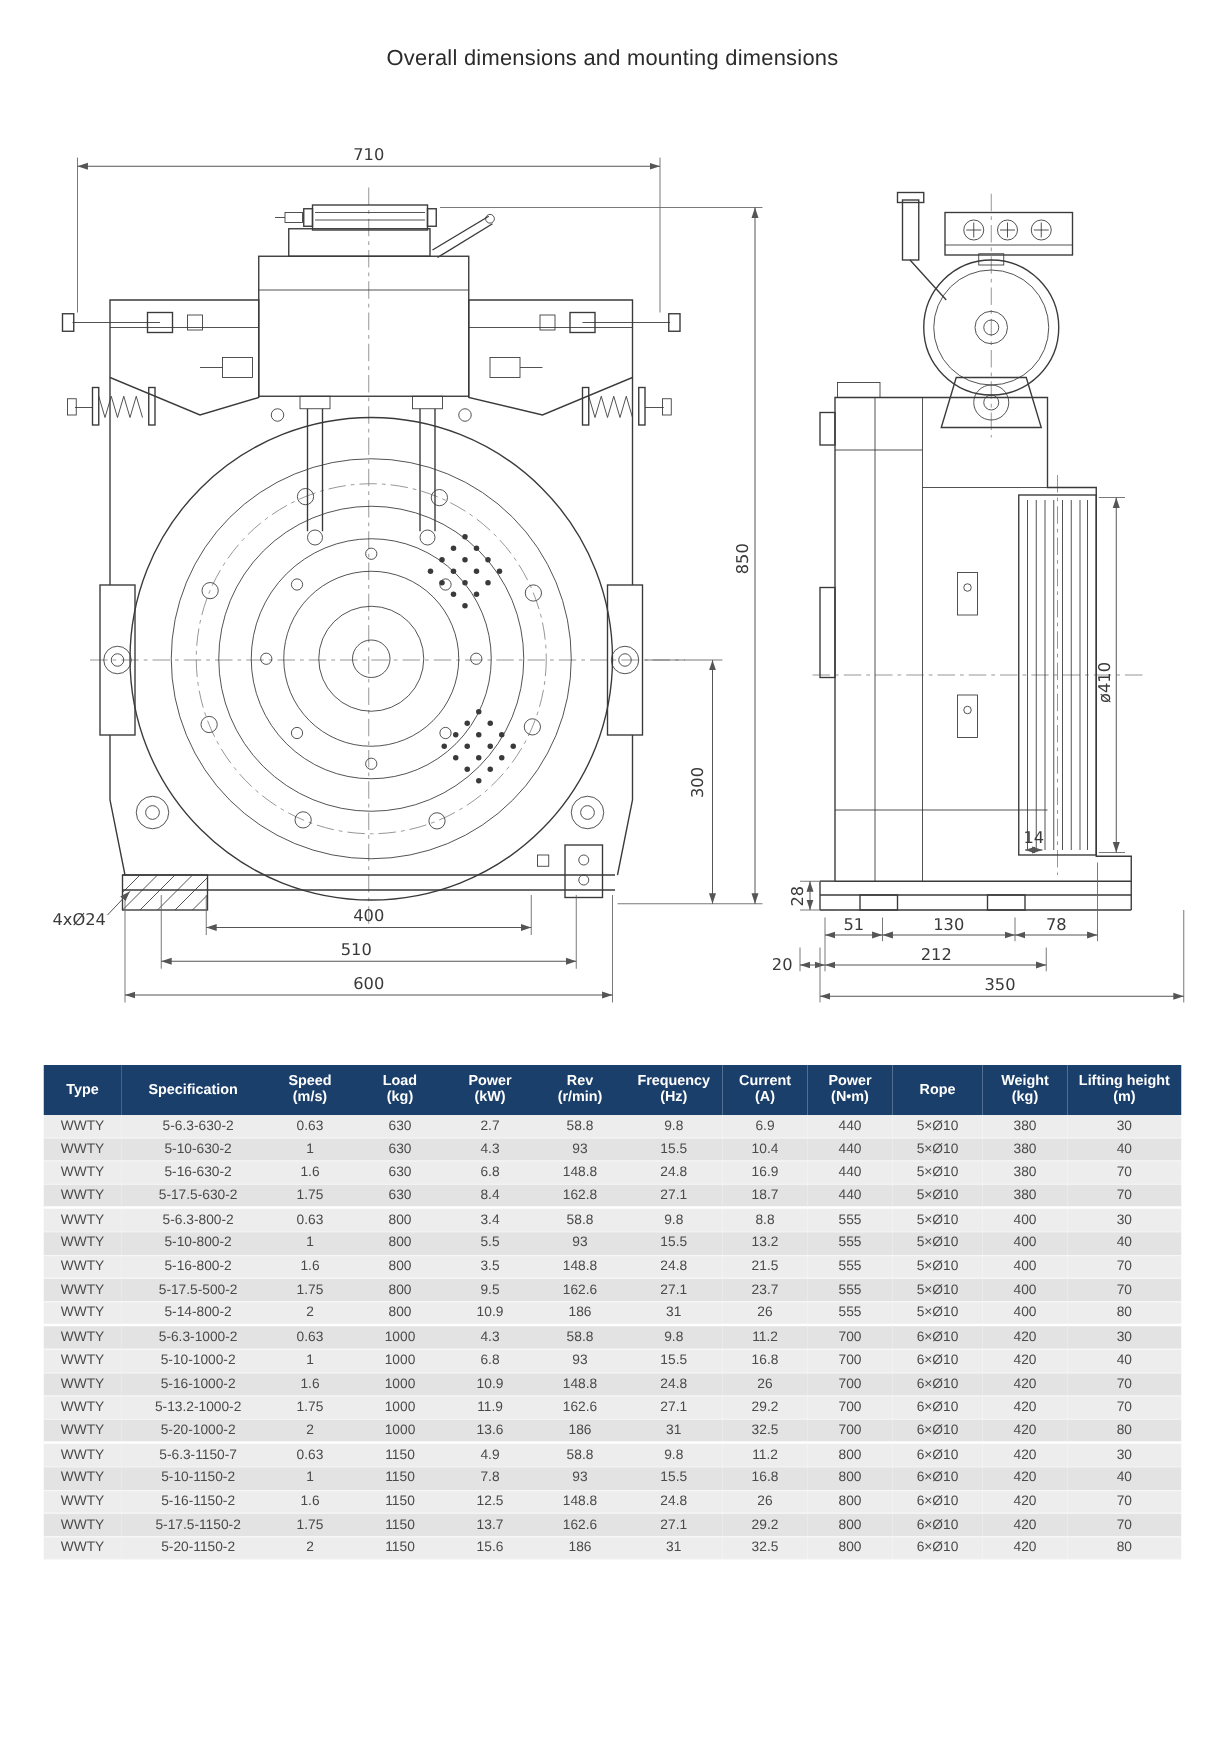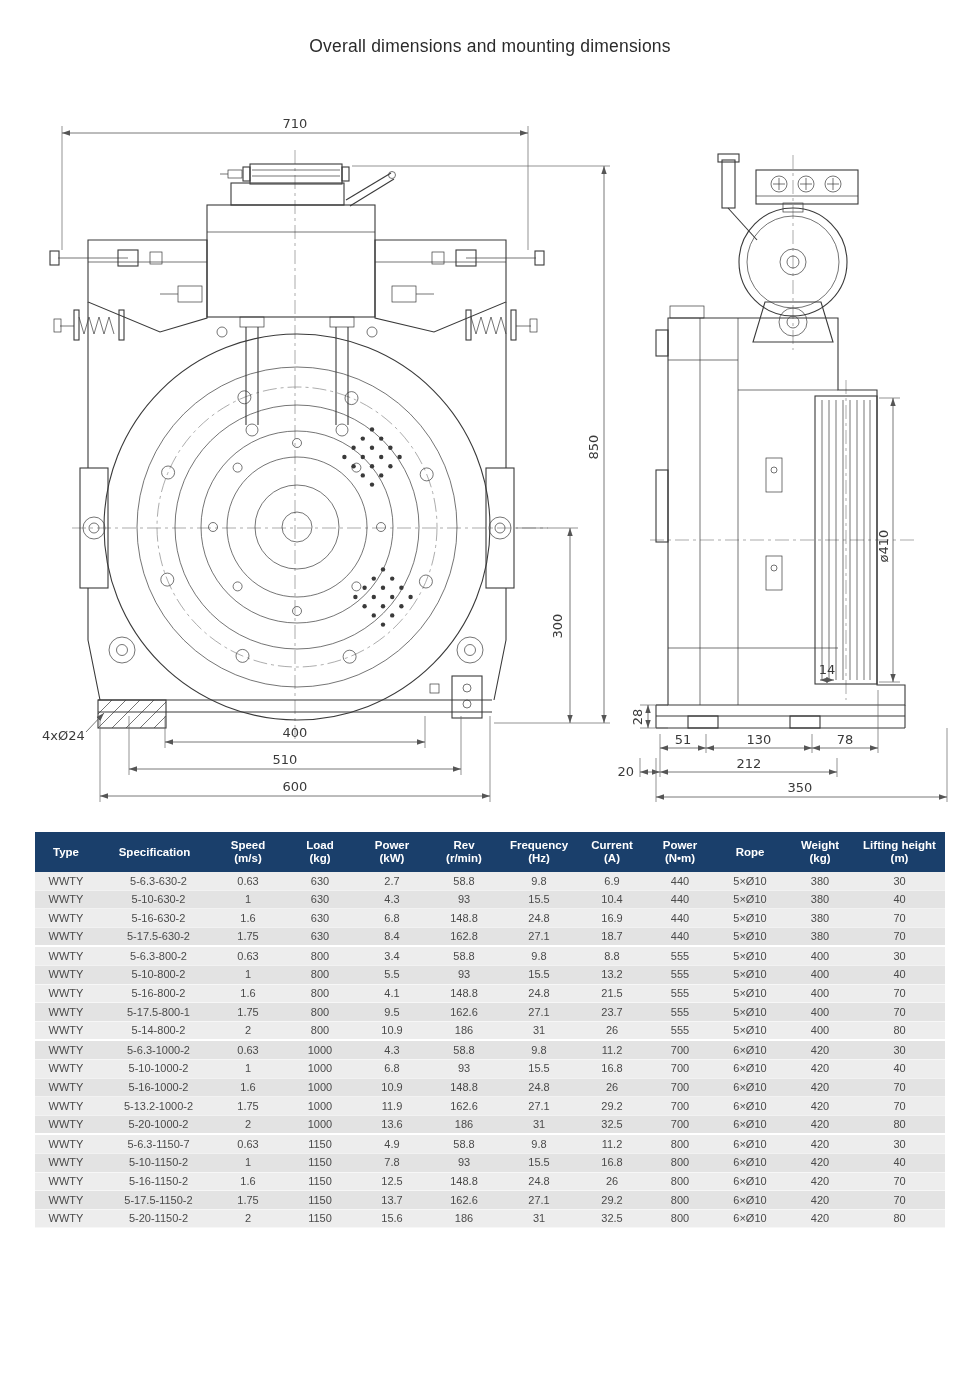--- a/index.html
+++ b/index.html
@@ -16,21 +16,21 @@
     position:absolute;top:36px;left:0;width:100%;text-align:center;
     font-size:17.5px;font-weight:500;color:#2b2b2b;letter-spacing:.2px;
   }
   .drawing{position:absolute;top:80px;left:0;width:816px;height:730px}
   svg .ol{fill:none;stroke:#3a3a3a;stroke-width:1.1}
   svg .tl{fill:none;stroke:#3a3a3a;stroke-width:0.7}
   svg .cl{fill:none;stroke:#888;stroke-width:0.7;stroke-dasharray:14 4 3 4}
   svg .dl{fill:none;stroke:#555;stroke-width:0.8}
   svg .ext{stroke:#666;stroke-width:0.7}
   svg text{font-family:"DejaVu Sans",sans-serif;font-size:13px;fill:#3a3a3a}
-  .table-wrap{position:absolute;top:832px;left:35px;width:910px}
+  .table-wrap{position:absolute;top:852px;left:35px;width:910px}
   table{width:100%;border-collapse:collapse;table-layout:fixed;
     font-size:11px;color:var(--body-text)}
   thead th{
     background:var(--header-bg);color:var(--header-text);
     font-weight:bold;font-size:11.5px;line-height:13px;
     padding:7px 2px;text-align:center;vertical-align:middle;
   }
   tbody td{
     text-align:center;padding:2.5px 2px;line-height:12.6px;
     border-bottom:1px solid rgba(255,255,255,.55);
@@ -478,32 +478,32 @@
           <td>555</td>
           <td>5×Ø10</td>
           <td>400</td>
           <td>40</td>
         </tr>
         <tr>
           <td>WWTY</td>
           <td class="spec-col">5-16-800-2</td>
           <td>1.6</td>
           <td>800</td>
-          <td>4.1</td>
+          <td>3.5</td>
           <td>148.8</td>
           <td>24.8</td>
           <td>21.5</td>
           <td>555</td>
           <td>5×Ø10</td>
           <td>400</td>
           <td>70</td>
         </tr>
         <tr>
           <td>WWTY</td>
-          <td class="spec-col">5-17.5-800-1</td>
+          <td class="spec-col">5-17.5-500-2</td>
           <td>1.75</td>
           <td>800</td>
           <td>9.5</td>
           <td>162.6</td>
           <td>27.1</td>
           <td>23.7</td>
           <td>555</td>
           <td>5×Ø10</td>
           <td>400</td>
           <td>70</td>

